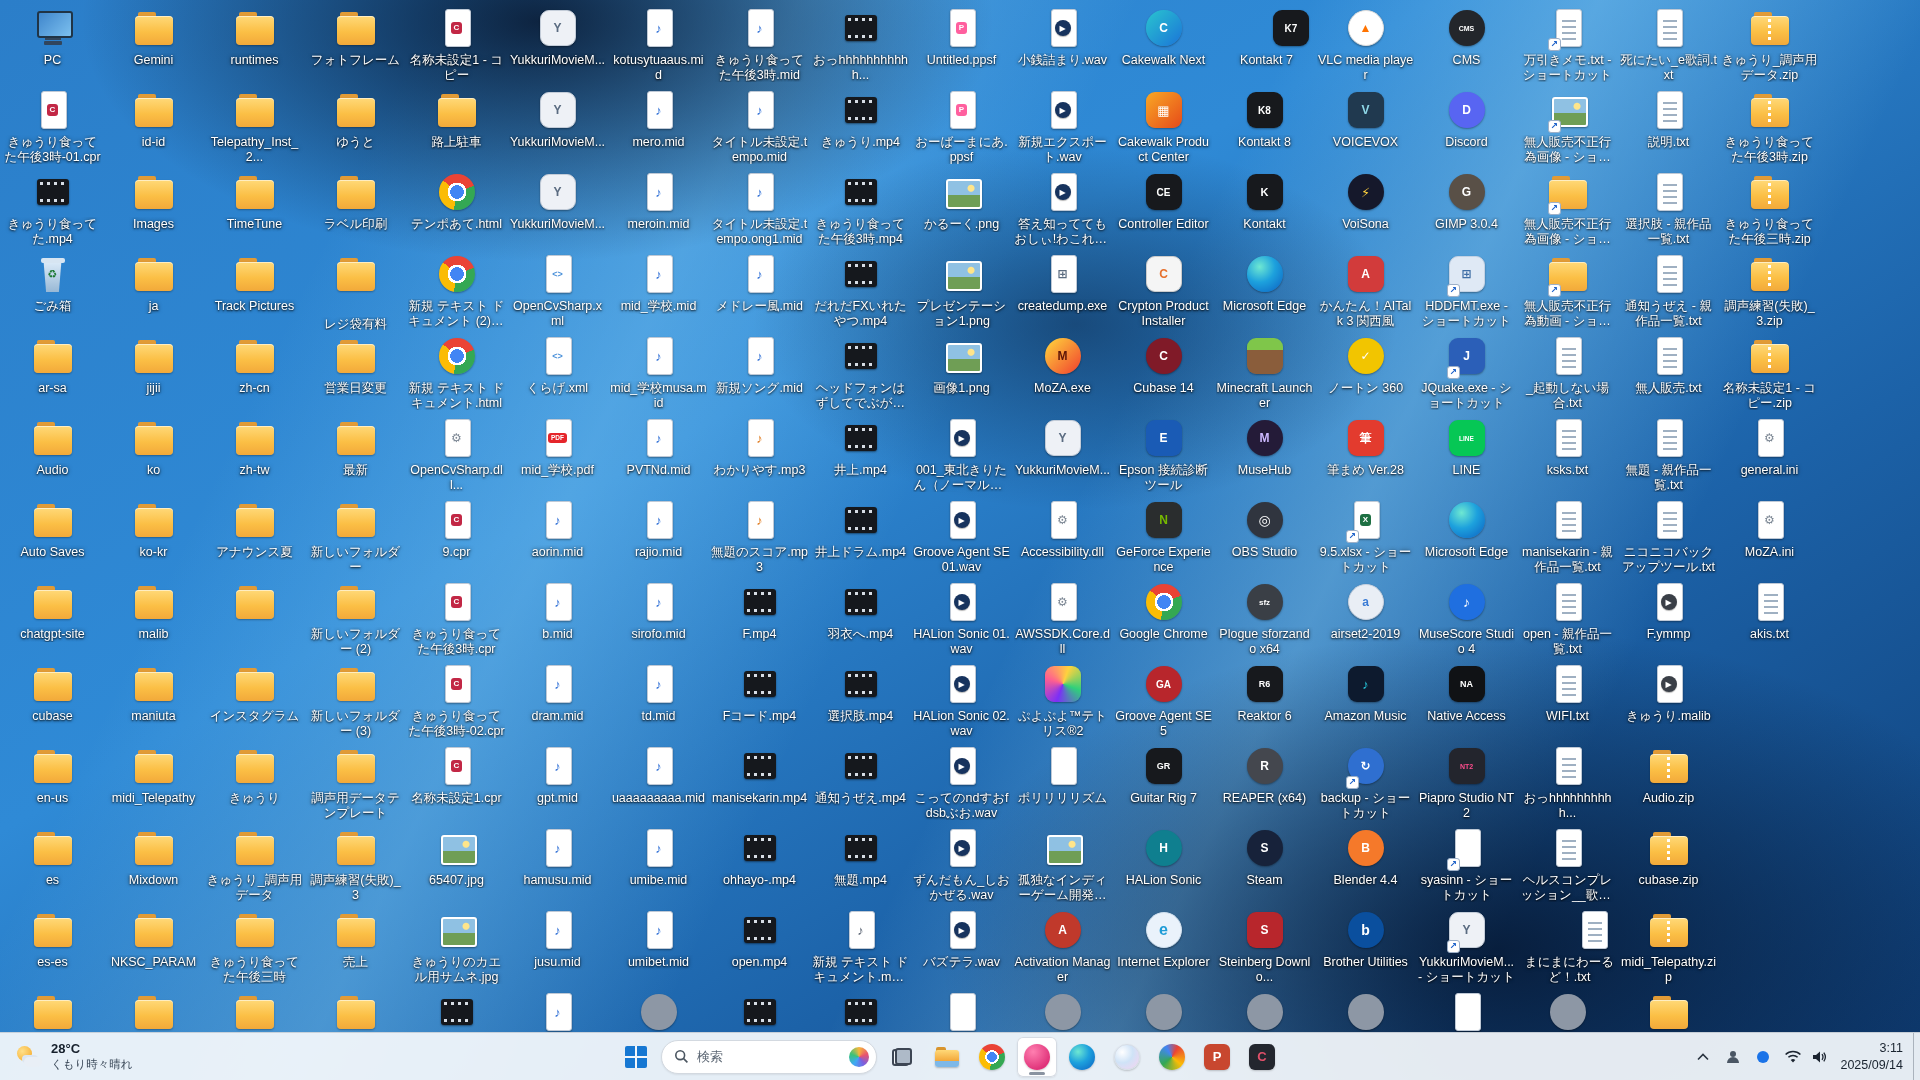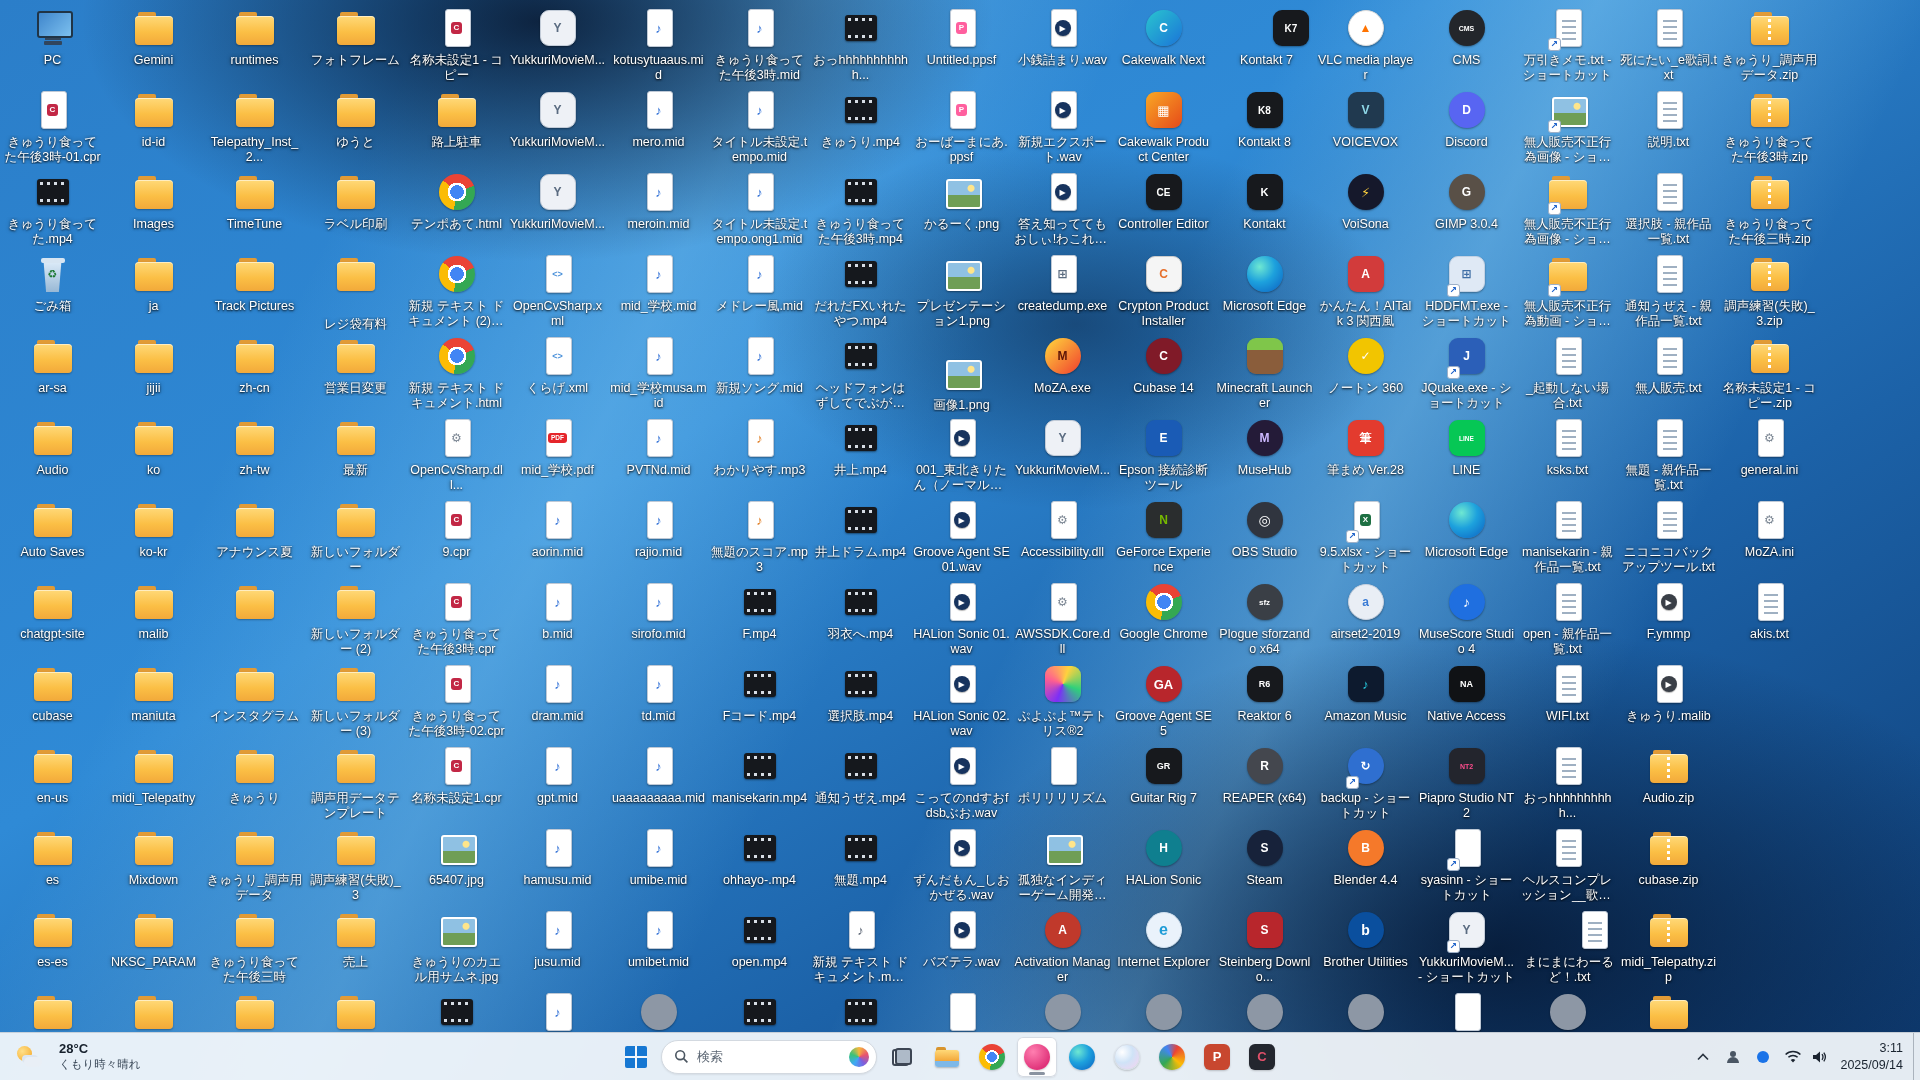--- a/index.html
+++ b/index.html
@@ -93,21 +93,21 @@
   .taskbar { position:absolute; left:0; bottom:0; width:1920px; height:48px;
     background:rgba(242,246,251,.94); border-top:1px solid rgba(120,130,145,.28);
     display:flex; align-items:center; z-index:50; color:#1b2430; }
   button { border:none; background:transparent; padding:0; font:inherit; cursor:pointer; }
   .weather { position:absolute; left:4px; top:0; height:100%; display:flex; align-items:center; gap:9px; padding:0 12px; border-radius:6px; }
   .w-icon { width:26px; height:26px; position:relative; flex:none; }
   .w-icon::before { content:""; position:absolute; left:1px; top:2px; width:15px; height:15px; border-radius:50%;
     background:radial-gradient(circle at 35% 35%, #ffe08a, #f5a623); }
   .w-icon::after { content:""; position:absolute; right:0; bottom:3px; width:18px; height:10px; border-radius:6px;
     background:#e9eff6; box-shadow:-3px -3px 0 -1px #dde6f0; }
-  .w-text { display:flex; flex-direction:column;margin-left:8px; }
+  .w-text { display:flex; flex-direction:column; }
   .w-temp { font-size:13px; font-weight:700; color:#16202c; line-height:1.25; }
   .w-cond { font-size:11.5px; color:#3c4a5a; line-height:1.25; }
   .tb-center { position:absolute; left:616px; top:0; height:100%; display:flex; align-items:center; gap:5px; }
   .tb-btn { width:40px; height:40px; border-radius:6px; display:flex; align-items:center; justify-content:center; position:relative; }
   .tb-btn.active { background:#fff; box-shadow:inset 0 0 0 1px #d5dbe3, 0 1px 2px rgba(0,0,0,.08); }
   .tb-btn.active::after { content:""; position:absolute; bottom:2px; left:50%; transform:translateX(-50%);
     width:16px; height:3px; border-radius:2px; background:#8a93a0; }
   .win-logo { width:22px; height:22px; border-radius:2px; background-color:#1677d2;
     background-image:linear-gradient(90deg, rgba(0,0,0,0) calc(50% - 1px), #f2f6fb calc(50% - 1px) calc(50% + 1px), rgba(0,0,0,0) calc(50% + 1px)),
                      linear-gradient(0deg,  rgba(0,0,0,0) calc(50% - 1px), #f2f6fb calc(50% - 1px) calc(50% + 1px), rgba(0,0,0,0) calc(50% + 1px)); }
@@ -549,21 +549,21 @@
       <div class="cell" style="grid-area: 5 / 8;">
         <span class="ic doc">
           <b class="glyph" style="color: rgb(47, 111, 214);">♪</b>
         </span>
         <div class="lbl">新規ソング.mid</div>
       </div>
       <div class="cell" style="grid-area: 5 / 9;">
         <span class="ic video"></span>
         <div class="lbl">ヘッドフォンはずしてでぶがつん.mp4</div>
       </div>
-      <div class="cell" style="grid-area: 5 / 10; justify-content: flex-end;">
+      <div class="cell" style="grid-area: 5 / 10;">
         <span class="ic image"></span>
         <div class="lbl">画像1.png</div>
       </div>
       <div class="cell" style="grid-area: 5 / 11;">
         <span class="ic">
           <span class="app-badge" style="background: linear-gradient(135deg, rgb(255, 217, 61), rgb(240, 62, 46)); color: rgb(92, 20, 8);">M</span>
         </span>
         <div class="lbl">MoZA.exe</div>
       </div>
       <div class="cell" style="grid-area: 5 / 12;">
@@ -933,27 +933,27 @@
         <div class="lbl">HALion Sonic 02.wav</div>
       </div>
       <div class="cell" style="grid-area: 9 / 11;">
         <span class="ic">
           <span class="app-badge sq" style="background: conic-gradient(from 200deg, rgb(123, 47, 247), rgb(255, 95, 143), rgb(255, 210, 62), rgb(47, 208, 123), rgb(123, 47, 247));"></span>
         </span>
         <div class="lbl">ぷよぷよ™テトリス®2</div>
       </div>
       <div class="cell" style="grid-area: 9 / 12;">
         <span class="ic">
-          <span class="app-badge" style="background: rgb(184, 38, 44); font-size: 13px;">GA</span>
+          <span class="app-badge" style="background: rgb(184, 38, 44); font-size: 10px;">GA</span>
         </span>
         <div class="lbl">Groove Agent SE 5</div>
       </div>
       <div class="cell" style="grid-area: 9 / 13;">
         <span class="ic">
-          <span class="app-badge sq" style="background: rgb(23, 25, 29); font-size: 9px; border-radius: 12px;">R6</span>
+          <span class="app-badge sq" style="background: rgb(23, 25, 29); font-size: 9px;">R6</span>
         </span>
         <div class="lbl">Reaktor 6</div>
       </div>
       <div class="cell" style="grid-area: 9 / 14;">
         <span class="ic">
           <span class="app-badge sq" style="background: rgb(13, 26, 46); color: rgb(37, 200, 222); font-size: 13px;">♪</span>
         </span>
         <div class="lbl">Amazon Music</div>
       </div>
       <div class="cell" style="grid-area: 9 / 15;">

